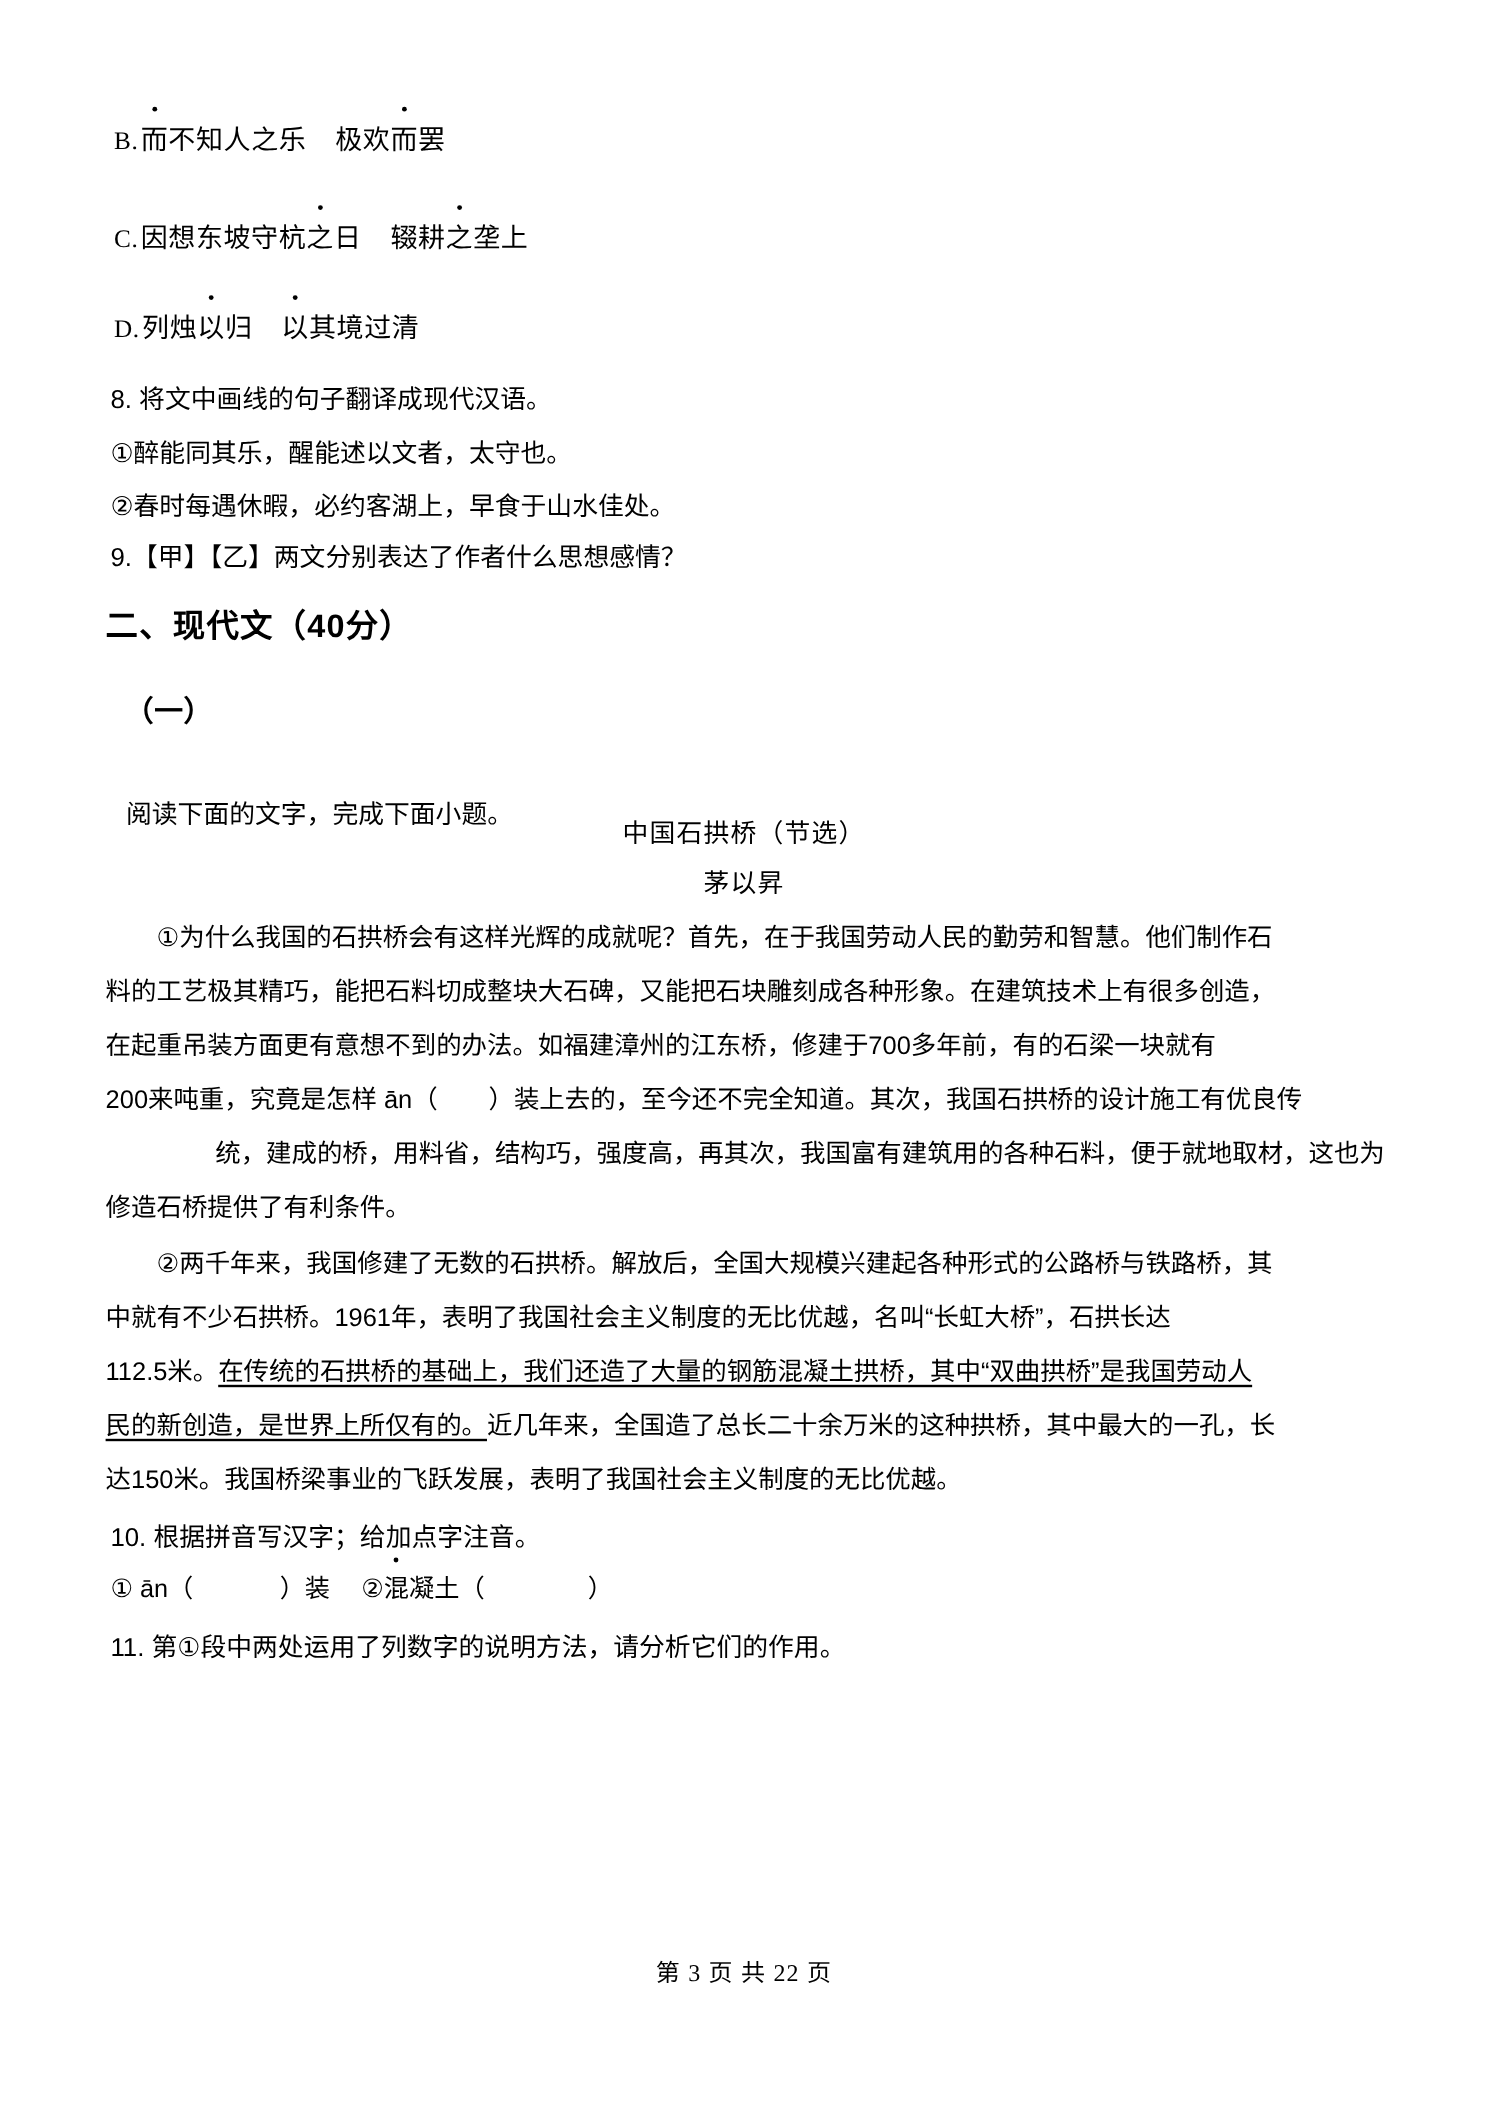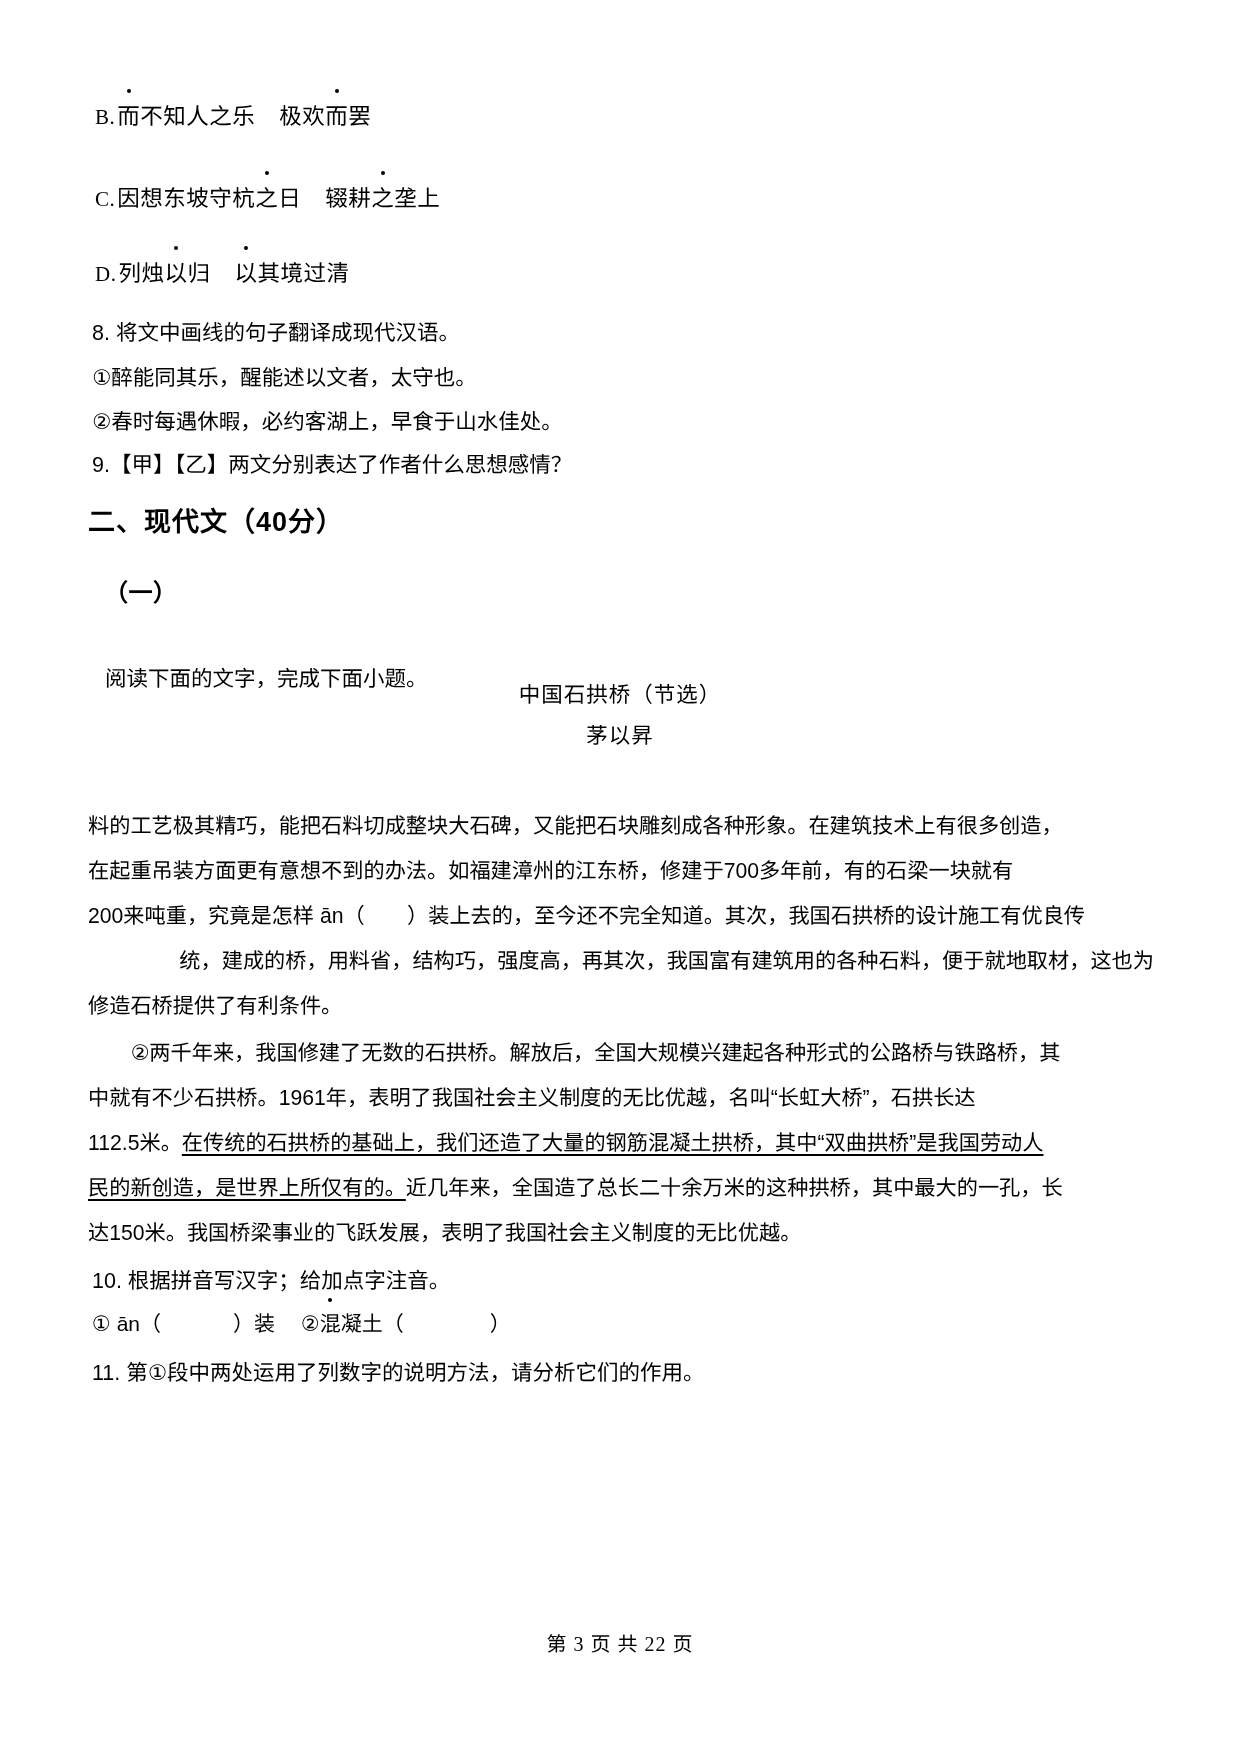--- a/index.html
+++ b/index.html
@@ -143,20 +143,21 @@
 
   <div class="sec-head" style="top:500px;">二、现代文（40分）</div>
 
   <div class="sub-head" style="top:573px;">（一）</div>
 
   <div class="abs q" style="left:105px; top:633px;margin-top:28px;">阅读下面的文字，完成下面小题。</div>
 
   <div class="art-title" style="top:677px;">中国石拱桥（节选）</div>
   <div class="art-author" style="top:718px;">茅以昇</div>
 
+  <div class="body-line" style="top:763px;">　　①为什么我国的石拱桥会有这样光辉的成就呢？首先，在于我国劳动人民的勤劳和智慧。他们制作石</div>
   <div class="body-line" style="top:808px;">料的工艺极其精巧，能把石料切成整块大石碑，又能把石块雕刻成各种形象。在建筑技术上有很多创造，</div>
   <div class="body-line" style="top:853px;">在起重吊装方面更有意想不到的办法。如福建漳州的江东桥，修建于700多年前，有的石梁一块就有</div>
   <div class="body-line" style="top:898px;">200来吨重，究竟是怎样 ān（　　）装上去的，至今还不完全知道。其次，我国石拱桥的设计施工有优良传</div>
   <div class="body-line" style="top:943px;text-align:right;">统，建成的桥，用料省，结构巧，强度高，再其次，我国富有建筑用的各种石料，便于就地取材，这也为</div>
   <div class="body-line" style="top:988px;">修造石桥提供了有利条件。</div>
 
   <div class="body-line" style="top:1035px;">　　②两千年来，我国修建了无数的石拱桥。解放后，全国大规模兴建起各种形式的公路桥与铁路桥，其</div>
   <div class="body-line" style="top:1080px;">中就有不少石拱桥。1961年，表明了我国社会主义制度的无比优越，名叫“长虹大桥”，石拱长达</div>
 
   <div class="body-line" style="top:1125px;">

